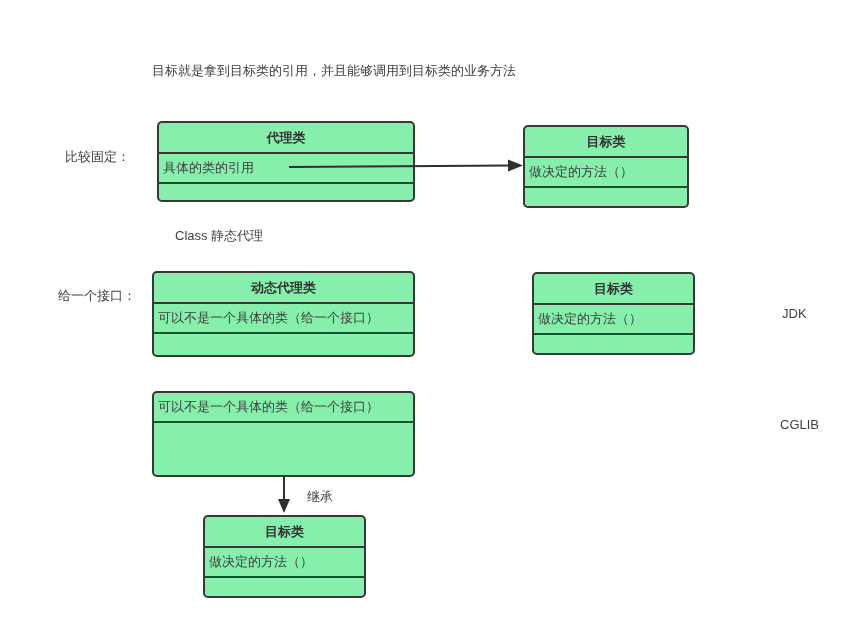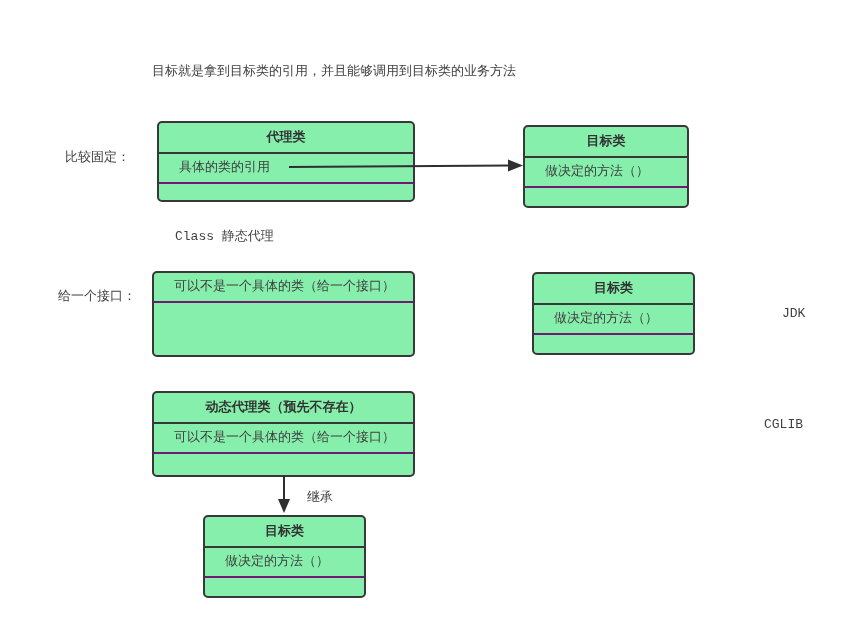--- a/index.html
+++ b/index.html
@@ -5,21 +5,21 @@
   html, body {
     margin: 0;
     padding: 0;
     background: #ffffff;
   }
   .canvas {
     position: relative;
     width: 850px;
     height: 630px;
     background: #ffffff;
-    font-family: Liberation Mono, monospace;
+    font-family: Liberation Sans, sans-serif;
     color: #3f3f3f;
     overflow: hidden;
   }
   .heading {
     position: absolute;
     left: 152px;
     top: 62px;
     font-size: 13px;
     white-space: nowrap;
   }
@@ -44,23 +44,23 @@
     font-size: 13px;
     font-weight: bold;
     color: #333333;
     border-bottom: 2px solid #383838;
     white-space: nowrap;
     overflow: hidden;
   }
   .cbox-member {
     height: 28px;
     line-height: 28px;
-    padding: 0 20px;
+    padding: 0 4px;
     font-size: 13px;
-    border-bottom: 2px solid #701a75;
+    border-bottom: 2px solid #14532d;
     white-space: nowrap;
     overflow: hidden;
   }
   .cbox-empty {
     flex: 1;
   }
   svg.arrows {
     position: absolute;
     left: 0;
     top: 0;
@@ -74,48 +74,48 @@
 
 <div class="canvas">
 
   <div class="heading">目标就是拿到目标类的引用，并且能够调用到目标类的业务方法</div>
 
   <div class="rowlabel" style="left:65px;top:148px">比较固定：</div>
   <div class="rowlabel" style="left:58px;top:287px">给一个接口：</div>
 
   <div class="note" style="left:175px;top:227px">Class 静态代理</div>
   <div class="note" style="left:782px;top:306px">JDK</div>
-  <div class="note" style="left:764px;top:417px">CGLIB</div>
+  <div class="note" style="left:780px;top:417px">CGLIB</div>
   <div class="note" style="left:307px;top:488px">继承</div>
 
   <div class="cbox" style="left:157px;top:121px;width:258px;height:81px">
     <div class="cbox-title">代理类</div>
     <div class="cbox-member">具体的类的引用</div>
     <div class="cbox-empty"></div>
   </div>
 
   <div class="cbox" style="left:523px;top:125px;width:166px;height:83px">
     <div class="cbox-title">目标类</div>
     <div class="cbox-member">做决定的方法（）</div>
     <div class="cbox-empty"></div>
   </div>
 
   <div class="cbox" style="left:152px;top:271px;width:263px;height:86px">
+    <div class="cbox-title">动态代理类</div>
     <div class="cbox-member">可以不是一个具体的类（给一个接口）</div>
     <div class="cbox-empty"></div>
   </div>
 
   <div class="cbox" style="left:532px;top:272px;width:163px;height:83px">
     <div class="cbox-title">目标类</div>
     <div class="cbox-member">做决定的方法（）</div>
     <div class="cbox-empty"></div>
   </div>
 
   <div class="cbox" style="left:152px;top:391px;width:263px;height:86px">
-    <div class="cbox-title">动态代理类（预先不存在）</div>
     <div class="cbox-member">可以不是一个具体的类（给一个接口）</div>
     <div class="cbox-empty"></div>
   </div>
 
   <div class="cbox" style="left:203px;top:515px;width:163px;height:83px">
     <div class="cbox-title">目标类</div>
     <div class="cbox-member">做决定的方法（）</div>
     <div class="cbox-empty"></div>
   </div>
 

